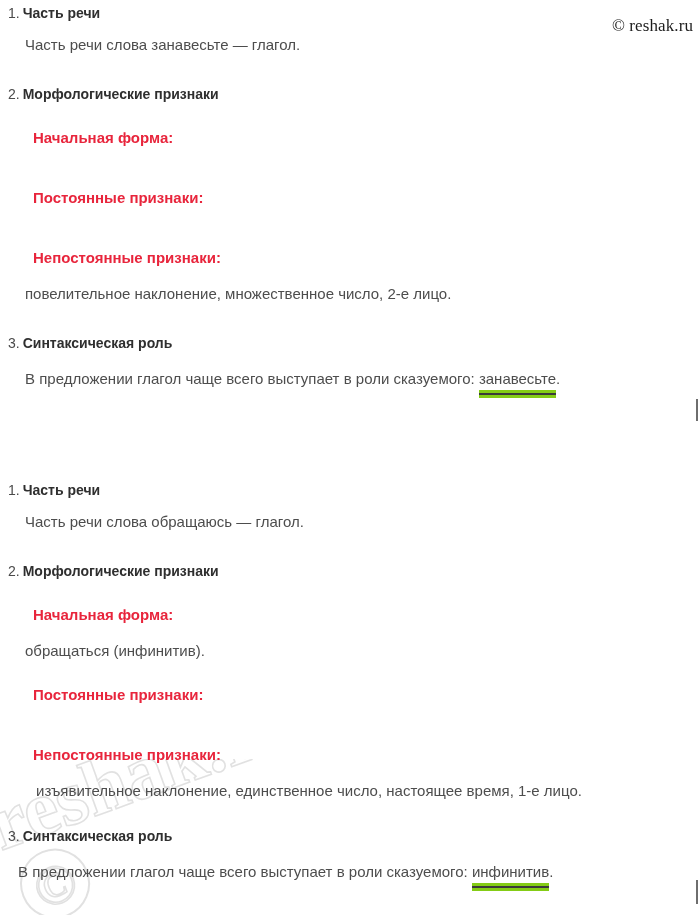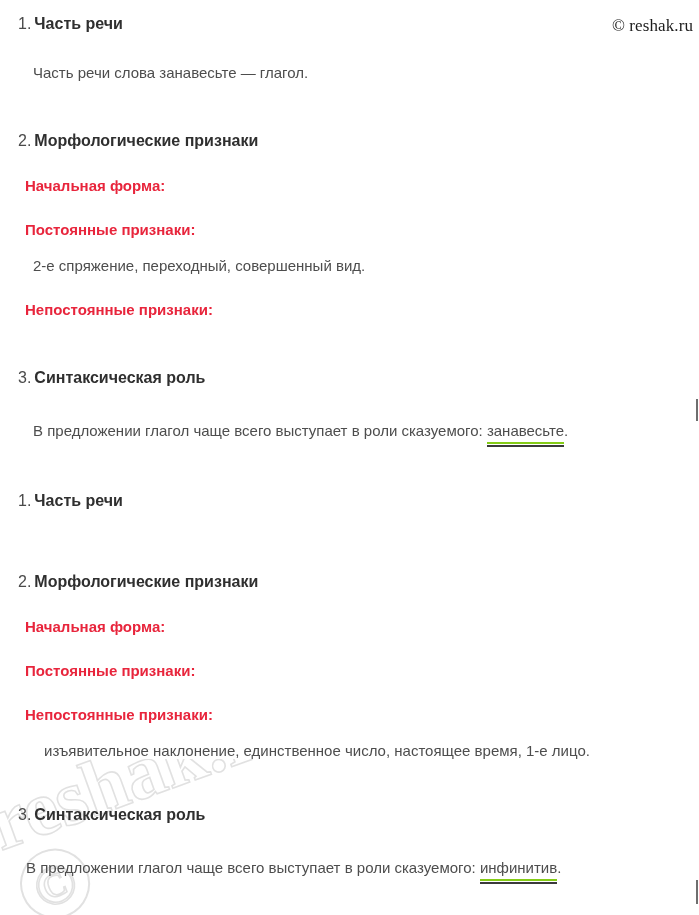--- a/index.html
+++ b/index.html
@@ -65,57 +65,57 @@
     fill: none;
     stroke: #c9c9c9;
     stroke-width: 1.6px;
   }
 
   
   .analysis { position: relative; z-index: 2; }
 
   .num-heading {
     display: block;
-    margin: 10px;
+    margin: 0;
     padding: 0 0 0 8px;
-    font-size: 16px;
+    font-size: 14px;
     line-height: 19px;
     color: #3a3a3a;
     font-weight: 400;
     white-space: nowrap;
   }
   .num-heading .num { font-weight: 400; color: #4a4a4a; }
   .num-heading .ttl { font-weight: 700; color: #2f2f2f; padding-left: 3px; }
 
   .body-line {
+    display: block;
+    margin: 0;
+    padding-left: 25px;
+    font-size: 15px;
+    line-height: 20px;
+    color: #4d4d4d;
+    font-weight: 400;
+  }
+
+  .red-label {
     display: block;
     margin: 8px;
     padding-left: 25px;
     font-size: 15px;
     line-height: 20px;
-    color: #4d4d4d;
-    font-weight: 400;
-  }
-
-  .red-label {
-    display: block;
-    margin: 0;
-    padding-left: 25px;
-    font-size: 15px;
-    line-height: 20px;
     color: #e8253c;
     font-weight: 700;
   }
 
   
   .predicate {
     position: relative;
     display: inline-block;
     padding-bottom: 1px;
-    border-bottom: 2px solid #84cc16;
+    border-bottom: 8px solid #84cc16;
   }
   .predicate::after {
     content: "";
     position: absolute;
     left: 0; right: 0;
     bottom: -5px;
     border-bottom: 2px solid #3a3a3a;
   }
 
   
@@ -167,52 +167,54 @@
     </div>
     <div class="sp-16"></div>
 
     <div class="red-label">Начальная форма:</div>
     <div class="sp-8"></div>
 
     <div class="sp-16"></div>
 
     <div class="red-label">Постоянные признаки:</div>
     <div class="sp-8"></div>
-    <div class="body-line">2-е спряжение, переходный, совершенный вид.</div>
 
     <div class="sp-16"></div>
 
     <div class="red-label">Непостоянные признаки:</div>
     <div class="sp-8"></div>
+    <div class="body-line">повелительное наклонение, множественное число, 2-е лицо.</div>
 
     <div class="sp-30"></div>
 
     <div class="num-heading">
       <span class="num">3.</span><span class="ttl">Синтаксическая роль</span>
     </div>
     <div class="sp-16"></div>
     <div class="body-line"><span>В предложении глагол чаще всего выступает в роли сказуемого: </span><span class="predicate">занавесьте</span><span>.</span></div>
   </div>
 
   <div class="analysis" style="position:absolute; top:481px; left:0; width:699px;">
 
     <div class="num-heading">
       <span class="num">1.</span><span class="ttl">Часть речи</span>
     </div>
     <div class="sp-12"></div>
+    <div class="body-line">Часть речи слова обращаюсь — глагол.</div>
 
     <div class="sp-30"></div>
 
     <div class="num-heading">
       <span class="num">2.</span><span class="ttl">Морфологические признаки</span>
     </div>
     <div class="sp-16"></div>
 
     <div class="red-label">Начальная форма:</div>
     <div class="sp-8"></div>
+    <div class="body-line">обращаться (инфинитив).</div>
 
     <div class="sp-16"></div>
 
     <div class="red-label">Постоянные признаки:</div>
     <div class="sp-8"></div>
 
     <div class="sp-16"></div>
 
     <div class="red-label">Непостоянные признаки:</div>
     <div class="sp-8"></div>

